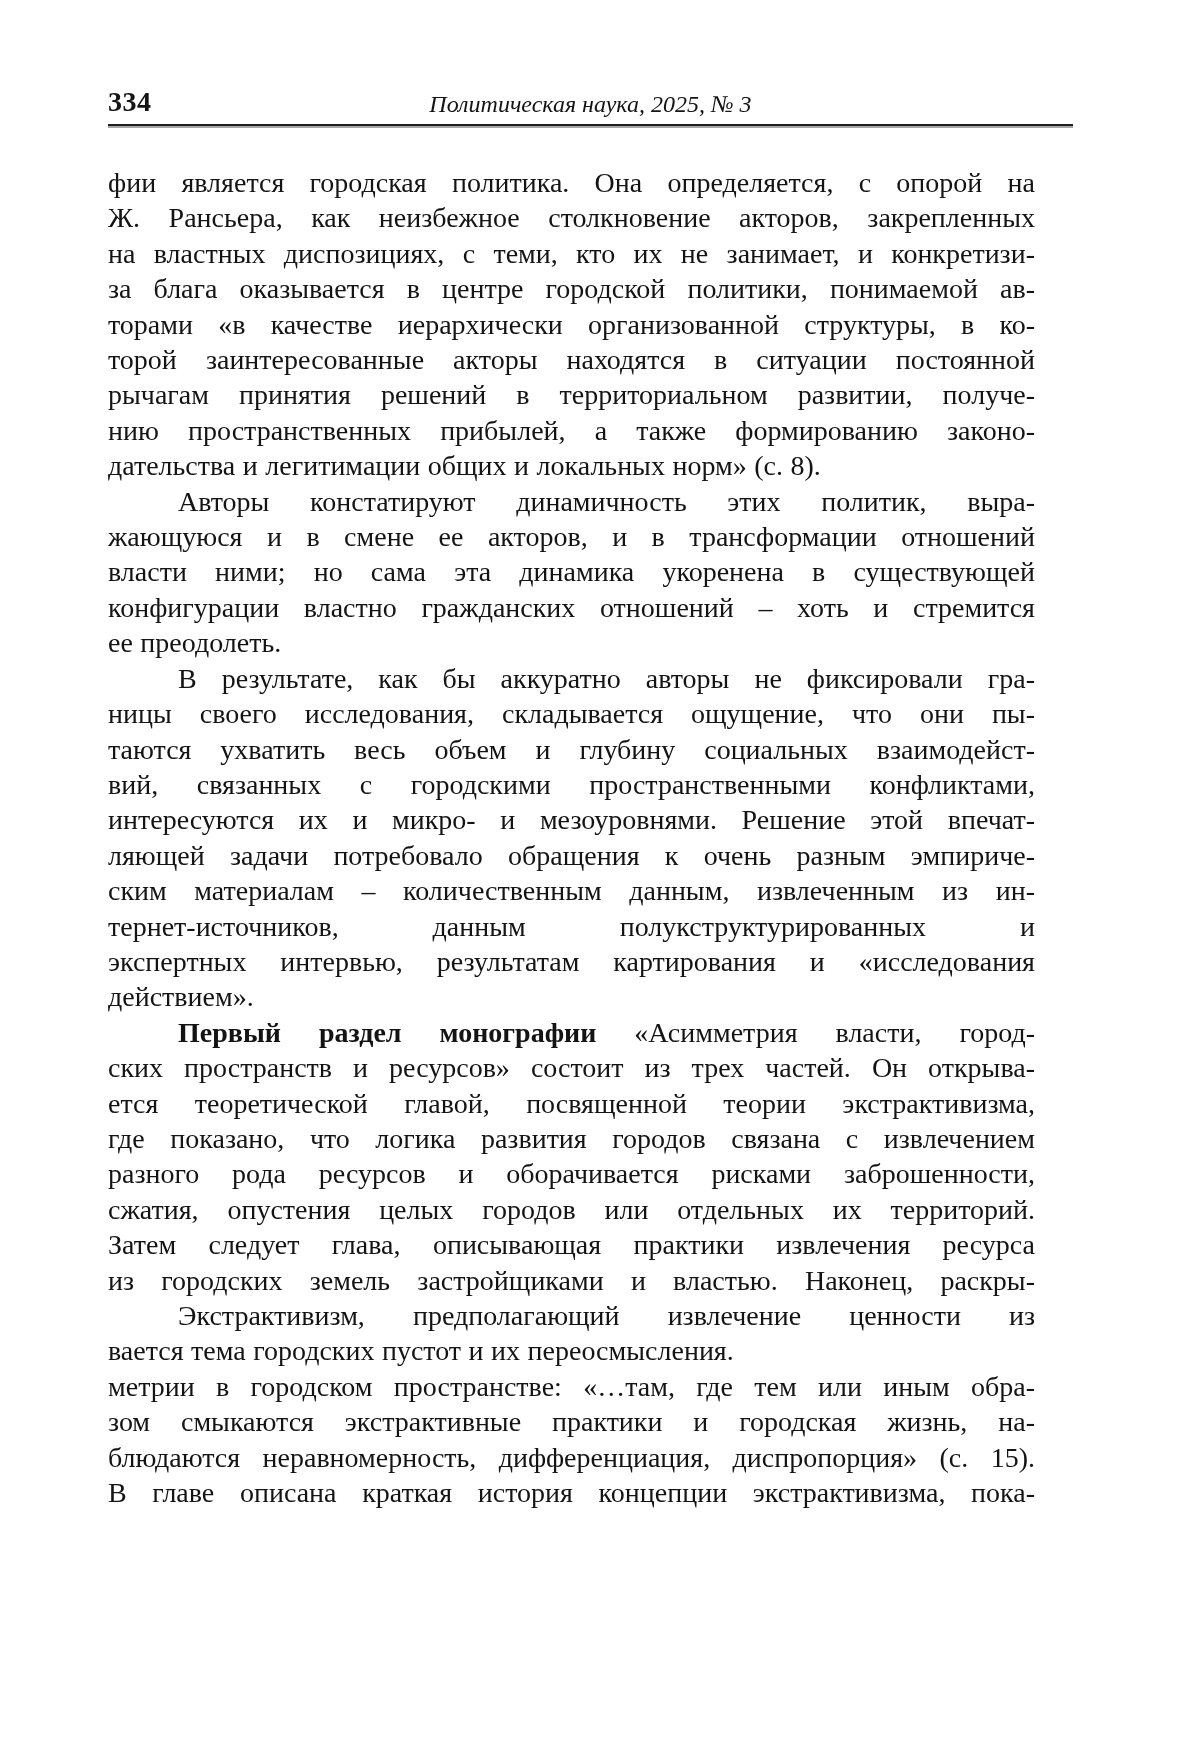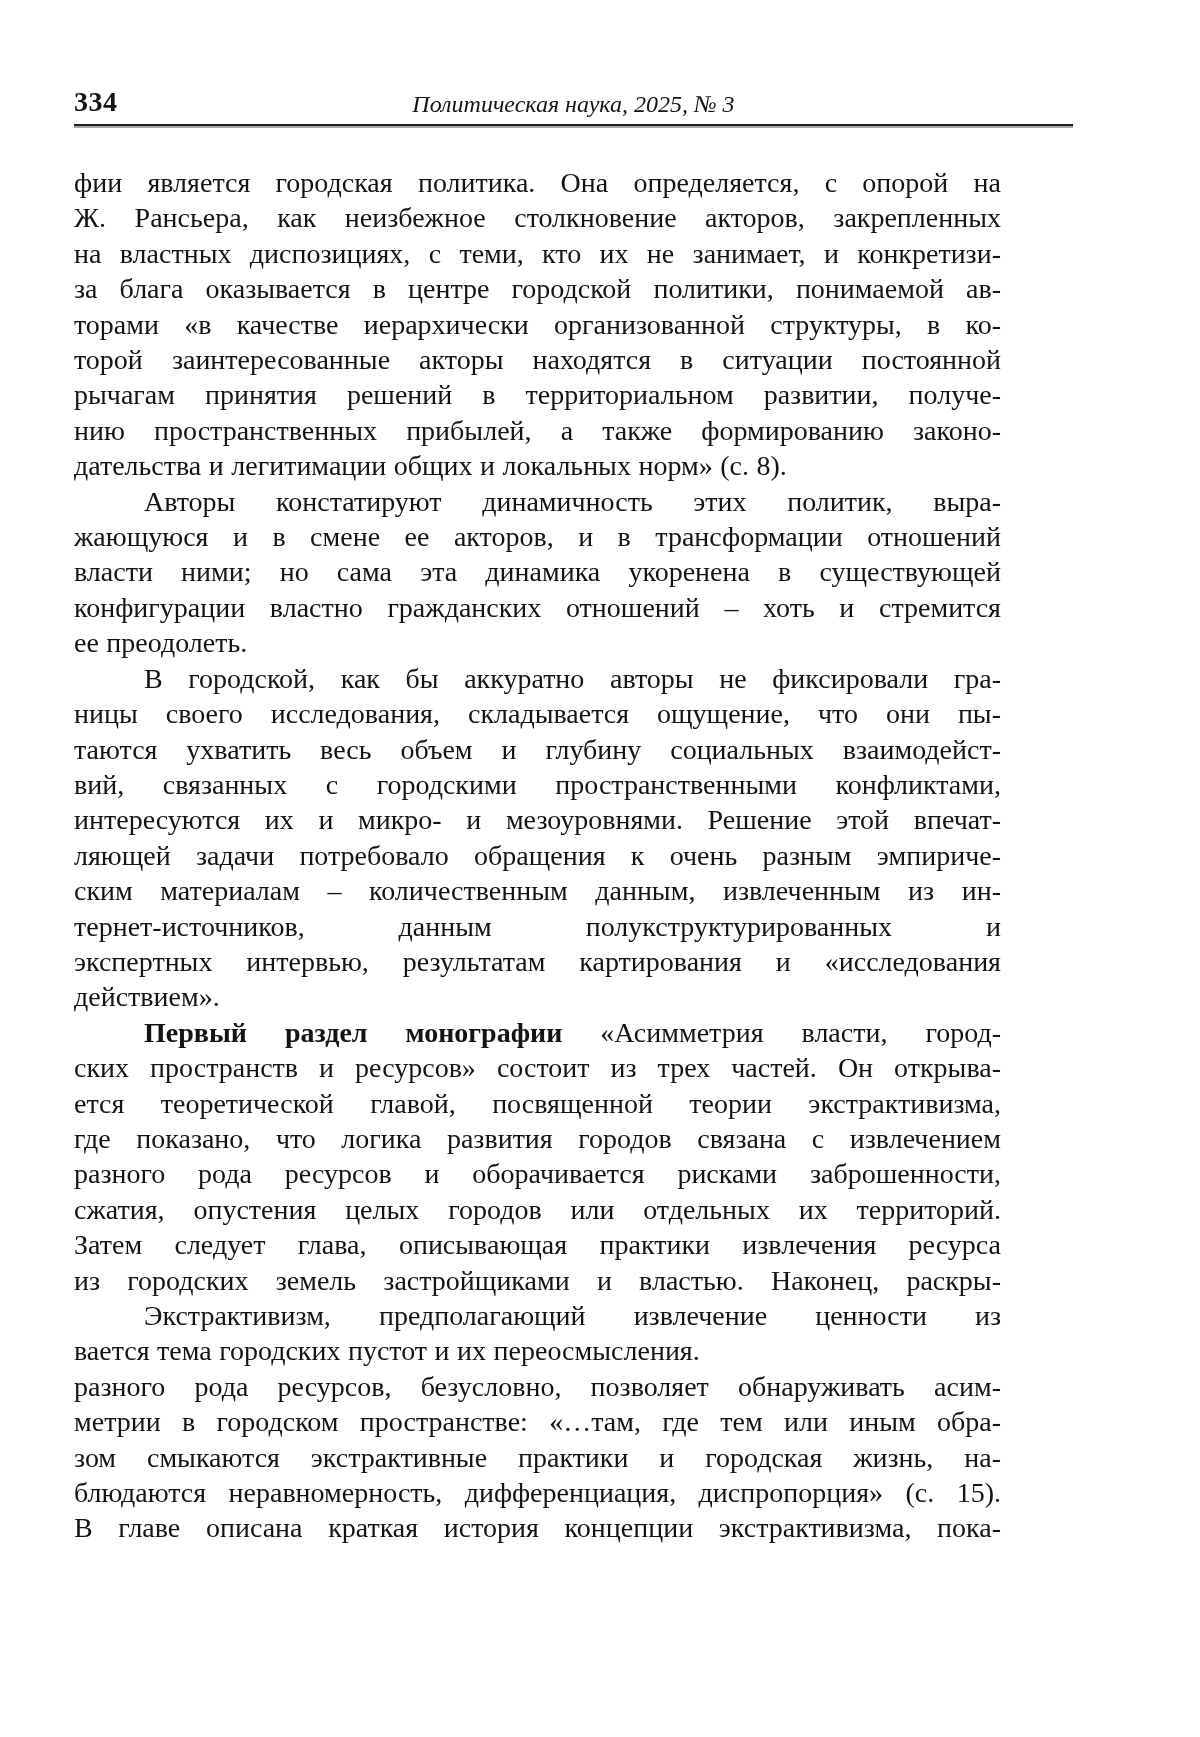--- a/index.html
+++ b/index.html
@@ -8,21 +8,21 @@
     background: #ffffff;
   }
   .page {
     position: relative;
     width: 1200px;
     height: 1737px;
     background: #ffffff;
     color: #141414;
     font-family: "Liberation Serif", "DejaVu Serif", serif;
     box-sizing: border-box;
-    padding: 84px 127px 0 74px;
+    padding: 84px 127px 0 108px;
     overflow: hidden;
   }
   
   .running-header {
     position: relative;
     height: 36px;
   }
   .page-num {
     position: absolute;
     left: 0;
@@ -89,40 +89,39 @@
       <div class="line">торами «в качестве иерархически организованной структуры, в ко-</div>
       <div class="line">торой заинтересованные акторы находятся в ситуации постоянной</div>
       <div class="line">рычагам принятия решений в территориальном развитии, получе-</div>
       <div class="line">нию пространственных прибылей, а также формированию законо-</div>
       <div class="line endline">дательства и легитимации общих и локальных норм» (с. 8).</div>
       <div class="line indent">Авторы констатируют динамичность этих политик, выра-</div>
       <div class="line">жающуюся и в смене ее акторов, и в трансформации отношений</div>
       <div class="line">власти ними; но сама эта динамика укоренена в существующей</div>
       <div class="line">конфигурации властно гражданских отношений – хоть и стремится</div>
       <div class="line endline">ее преодолеть.</div>
-      <div class="line indent">В городской, как бы аккуратно авторы не фиксировали гра-</div>
+      <div class="line indent">В результате, как бы аккуратно авторы не фиксировали гра-</div>
       <div class="line">ницы своего исследования, складывается ощущение, что они пы-</div>
       <div class="line">таются ухватить весь объем и глубину социальных взаимодейст-</div>
       <div class="line">вий, связанных с городскими пространственными конфликтами,</div>
       <div class="line">интересуются их и микро- и мезоуровнями. Решение этой впечат-</div>
       <div class="line">ляющей задачи потребовало обращения к очень разным эмпириче-</div>
       <div class="line">ским материалам – количественным данным, извлеченным из ин-</div>
       <div class="line">тернет-источников, данным полукструктурированных и</div>
       <div class="line">экспертных интервью, результатам картирования и «исследования</div>
       <div class="line endline">действием».</div>
       <div class="line indent"><span class="b">Первый раздел монографии</span><span class=""> «Асимметрия власти, город-</span></div>
       <div class="line">ских пространств и ресурсов» состоит из трех частей. Он открыва-</div>
       <div class="line">ется теоретической главой, посвященной теории экстрактивизма,</div>
       <div class="line">где показано, что логика развития городов связана с извлечением</div>
       <div class="line">разного рода ресурсов и оборачивается рисками заброшенности,</div>
       <div class="line">сжатия, опустения целых городов или отдельных их территорий.</div>
       <div class="line">Затем следует глава, описывающая практики извлечения ресурса</div>
       <div class="line">из городских земель застройщиками и властью. Наконец, раскры-</div>
       <div class="line indent">Экстрактивизм, предполагающий извлечение ценности из</div>
       <div class="line endline">вается тема городских пустот и их переосмысления.</div>
-      <div class="line">разного рода ресурсов, безусловно, позволяет обнаруживать асим-</div>
       <div class="line">метрии в городском пространстве: «…там, где тем или иным обра-</div>
       <div class="line">зом смыкаются экстрактивные практики и городская жизнь, на-</div>
       <div class="line">блюдаются неравномерность, дифференциация, диспропорция» (с. 15).</div>
       <div class="line">В главе описана краткая история концепции экстрактивизма, пока-</div>
     </main>
 
 </div>
 
 </body></html>

